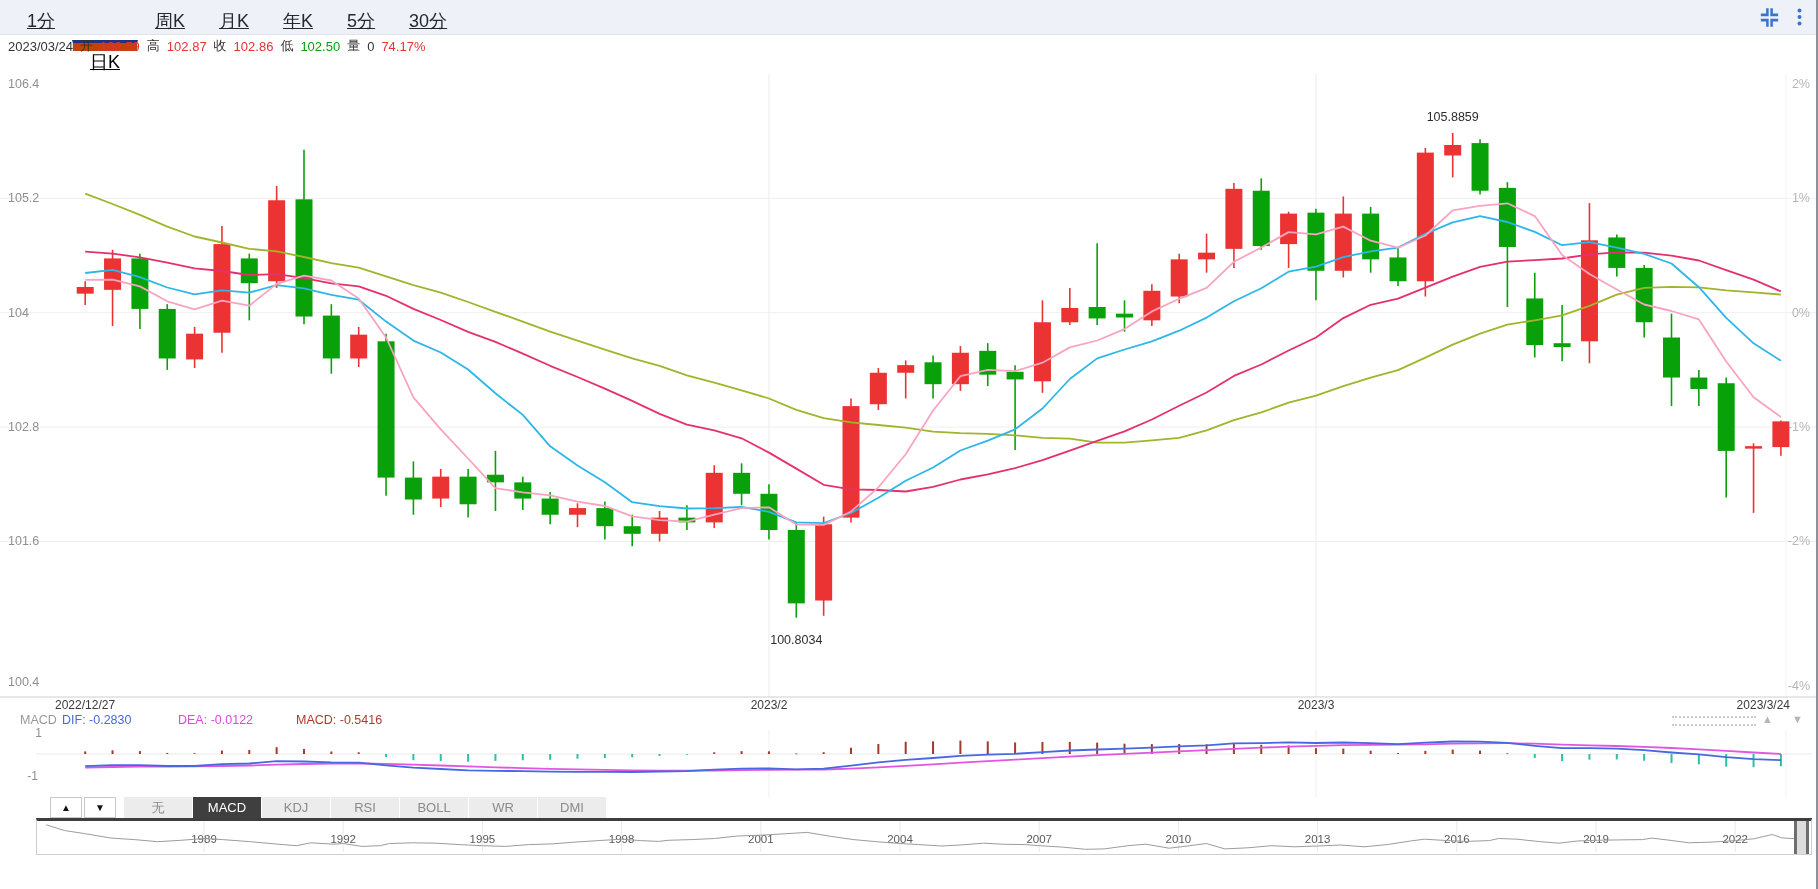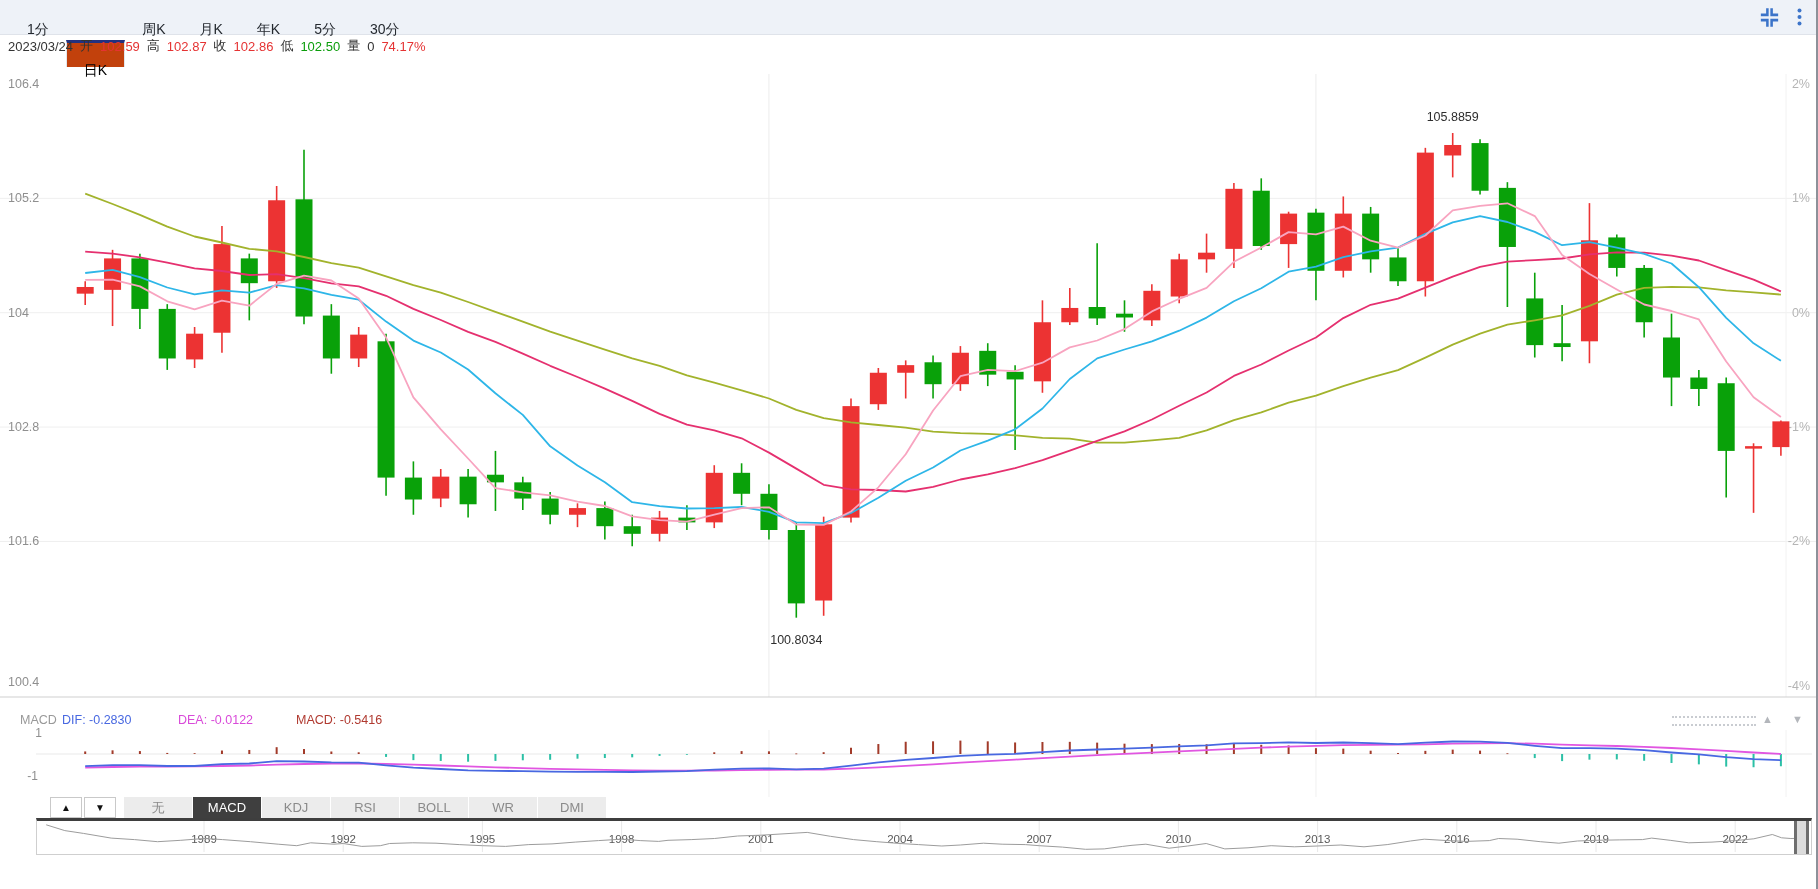--- a/index.html
+++ b/index.html
@@ -1,21 +1,21 @@
 <!DOCTYPE html>
 <html><head>
 <meta charset="utf-8">
 <style>
   html,body{margin:0;padding:0;background:#fff;}
   .app{position:relative;width:1818px;height:889px;background:#fff;overflow:hidden;
        font-family:"Liberation Sans","DejaVu Sans",sans-serif;border-right:2px solid #8d9199;box-sizing:border-box;}
   
   .topbar{position:absolute;left:0;top:0;right:0;height:34px;background:#eef2f8;border-bottom:1px solid #dfe3ea;display:flex;align-items:stretch;}
   .period-tabs{display:flex;align-items:stretch;padding-left:10px;}
-  .ptab{padding:12px 17px;line-height:34px;font-size:14px;color:#24292f;cursor:pointer;}
+  .ptab{padding:4px 17px;line-height:34px;font-size:18px;color:#24292f;cursor:pointer;text-decoration:underline;}
   .ptab.active{background:#c2410c;border-top:3px solid #23317e;border-left:1px solid #e2e6ec;border-right:1px solid #e2e6ec;line-height:30px;color:#000;margin-top:40px;}
   .topbar-icons{position:absolute;right:14px;top:0;height:34px;display:flex;align-items:center;gap:18px;}
   .icon-btn{display:inline-flex;align-items:center;justify-content:center;cursor:pointer;}
   
   .quote-row{position:absolute;left:8px;top:38px;height:16px;display:flex;gap:7px;font-size:13px;color:#333;white-space:nowrap;align-items:center;}
   .quote-row .red{color:#e53333;}
   .quote-row .green{color:#0b9d0b;}
   .ma-row{position:absolute;left:60px;top:56px;height:16px;display:flex;gap:30px;font-size:13px;white-space:nowrap;}
   
   .price-pane{position:absolute;left:0;top:74px;width:1672px;height:624px;}
@@ -249,20 +249,26 @@
         <rect x="1772.4" y="347.3620000000006" width="17" height="25.730999999999597" fill="#ec3333"></rect>
         <polyline points="85.2,119.7 112.6,130.0 139.9,140.9 167.3,152.6 194.6,162.5 221.9,168.5 249.3,174.8 276.7,177.4 304.0,183.0 331.4,189.1 358.7,193.6 386.1,202.3 413.4,211.1 440.8,218.6 468.1,228.0 495.4,237.8 522.8,247.6 550.2,257.6 577.5,266.6 604.9,275.6 632.2,284.3 659.6,291.9 686.9,301.4 714.3,308.7 741.6,316.3 769.0,324.5 796.3,335.9 823.7,344.2 851.0,348.3 878.4,351.0 905.7,353.6 933.1,357.7 960.4,359.2 987.8,359.8 1015.1,361.3 1042.5,363.9 1069.8,364.7 1097.2,368.6 1124.5,368.7 1151.9,366.4 1179.2,363.9 1206.6,356.4 1233.9,346.1 1261.3,338.4 1288.6,328.7 1316.0,321.6 1343.3,312.1 1370.7,303.6 1398.0,296.1 1425.4,283.6 1452.7,270.6 1480.1,259.7 1507.4,250.6 1534.8,246.3 1562.1,241.4 1589.5,231.8 1616.8,220.6 1644.2,213.8 1671.5,212.9 1698.9,213.4 1726.2,216.3 1753.6,218.4 1780.9,220.6" fill="none" stroke="#a2b32c" stroke-width="1.8" stroke-linejoin="round"></polyline>
         <polyline points="85.2,177.6 112.6,179.7 139.9,183.3 167.3,188.7 194.6,194.3 221.9,197.0 249.3,201.0 276.7,200.2 304.0,204.2 331.4,209.3 358.7,212.3 386.1,221.8 413.4,234.9 440.8,246.0 468.1,257.9 495.4,267.8 522.8,279.7 550.2,291.8 577.5,303.0 604.9,314.6 632.2,326.9 659.6,339.9 686.9,350.6 714.3,356.3 741.6,364.3 769.0,378.6 796.3,394.6 823.7,410.8 851.0,415.3 878.4,416.0 905.7,417.5 933.1,412.8 960.4,405.5 987.8,400.4 1015.1,394.2 1042.5,386.1 1069.8,376.6 1097.2,366.8 1124.5,357.3 1151.9,345.5 1179.2,331.8 1206.6,318.5 1233.9,301.9 1261.3,290.5 1288.6,276.5 1316.0,263.5 1343.3,244.1 1370.7,230.8 1398.0,224.6 1425.4,213.6 1452.7,202.6 1480.1,192.9 1507.4,187.6 1534.8,186.1 1562.1,184.5 1589.5,180.4 1616.8,178.4 1644.2,178.6 1671.5,181.6 1698.9,186.5 1726.2,196.1 1753.6,205.7 1780.9,217.4" fill="none" stroke="#e5306f" stroke-width="1.8" stroke-linejoin="round"></polyline>
         <polyline points="85.2,199.0 112.6,195.9 139.9,203.2 167.3,213.5 194.6,220.3 221.9,216.3 249.3,218.6 276.7,211.2 304.0,214.4 331.4,220.9 358.7,225.7 386.1,247.6 413.4,266.6 440.8,278.5 468.1,295.5 495.4,319.3 522.8,340.9 550.2,372.3 577.5,391.5 604.9,408.3 632.2,428.2 659.6,432.2 686.9,434.5 714.3,434.1 741.6,433.0 769.0,437.8 796.3,448.3 823.7,449.2 851.0,439.0 878.4,423.7 905.7,406.8 933.1,393.5 960.4,376.5 987.8,366.7 1015.1,355.3 1042.5,334.5 1069.8,305.0 1097.2,284.4 1124.5,275.5 1151.9,267.3 1179.2,256.7 1206.6,243.6 1233.9,227.2 1261.3,214.3 1288.6,197.7 1316.0,192.6 1343.3,183.2 1370.7,177.3 1398.0,173.6 1425.4,159.8 1452.7,148.4 1480.1,142.2 1507.4,148.0 1534.8,157.9 1562.1,171.2 1589.5,168.2 1616.8,173.6 1644.2,179.9 1671.5,189.5 1698.9,213.2 1726.2,243.8 1753.6,269.3 1780.9,286.8" fill="none" stroke="#2eb6e8" stroke-width="1.8" stroke-linejoin="round"></polyline>
         <polyline points="85.2,205.9 112.6,205.6 139.9,212.4 167.3,227.3 194.6,235.3 221.9,226.7 249.3,231.7 276.7,209.9 304.0,201.6 331.4,206.5 358.7,224.6 386.1,263.5 413.4,323.3 440.8,355.4 468.1,384.5 495.4,414.1 522.8,418.3 550.2,421.3 577.5,427.6 604.9,432.0 632.2,442.3 659.6,446.1 686.9,447.6 714.3,440.6 741.6,434.1 769.0,433.3 796.3,450.5 823.7,450.9 851.0,437.5 878.4,413.3 905.7,380.3 933.1,336.5 960.4,302.2 987.8,295.9 1015.1,297.2 1042.5,288.7 1069.8,273.4 1097.2,266.5 1124.5,255.1 1151.9,237.4 1179.2,224.8 1206.6,213.8 1233.9,187.8 1261.3,173.5 1288.6,158.1 1316.0,160.4 1343.3,152.6 1370.7,166.7 1398.0,173.7 1425.4,161.5 1452.7,136.4 1480.1,131.8 1507.4,129.3 1534.8,142.1 1562.1,181.0 1589.5,200.0 1616.8,215.5 1644.2,230.5 1671.5,237.0 1698.9,245.4 1726.2,287.5 1753.6,323.2 1780.9,343.0" fill="none" stroke="#f8a4c0" stroke-width="1.8" stroke-linejoin="round"></polyline>
         <text x="1452.7" y="46.98420000000095" font-size="12.5" fill="#2e2e2e" text-anchor="middle">105.8859</text>
         <text x="796.3000000000001" y="569.6800000000007" font-size="12.5" fill="#2e2e2e" text-anchor="middle">100.8034</text>
       </svg>
   </div>
 
+  <div class="xaxis" id="xaxis-row">
+      <span style="left: 55px;">2022/12/27</span>
+      <span style="left: 769px; transform: translateX(-50%);">2023/2</span>
+      <span style="left: 1316px; transform: translateX(-50%);">2023/3</span>
+      <span style="right: 28px;">2023/3/24</span>
+    </div>
 
   <div class="macd-row">
     <span class="macd-title">MACD</span>
     <span class="dif">DIF: -0.2830</span>
     <span class="dea">DEA: -0.0122</span>
     <span class="macdv">MACD: -0.5416</span>
     <div class="pane-grip"></div>
     <span class="pane-arrow up">▲</span>
     <span class="pane-arrow down">▼</span>
   </div>

